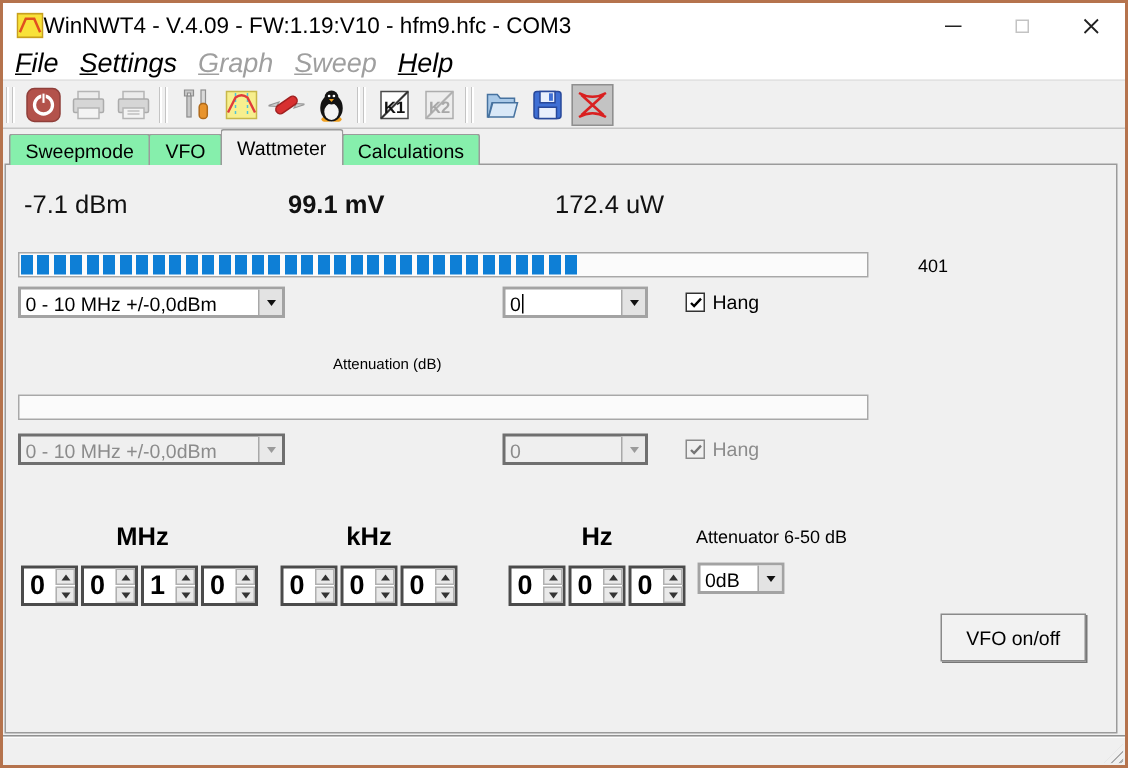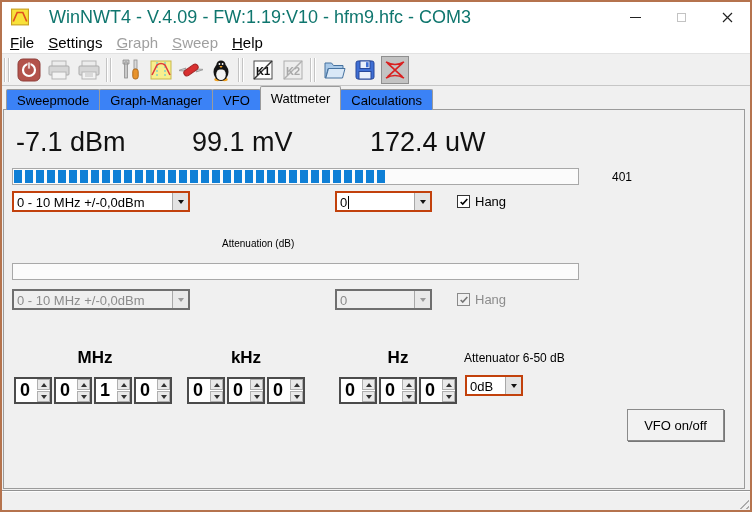--- a/index.html
+++ b/index.html
@@ -6,49 +6,49 @@
   *{box-sizing:border-box;}
   .window{
     position:relative;width:752px;height:512px;
     border:2px solid #b5734d;background:#f0f0f0;
     font-family:"Liberation Sans", sans-serif;color:#000;
     overflow:hidden;
   }
   
   .titlebar{position:absolute;left:0;top:0;width:100%;height:30px;background:#ffffff;display:flex;align-items:center;}
   .app-icon{margin-left:9px;width:18px;height:18px;display:flex;}
-  .title-text{margin-left:20px;font-size:18px;color:#0f766e;white-space:nowrap;}
+  .title-text{margin-left:0;font-size:15px;color:#000000;white-space:nowrap;}
   .winbtns{position:absolute;right:0;top:0;height:30px;display:flex;}
   .winbtn{width:46px;height:30px;display:flex;align-items:center;justify-content:center;cursor:default;}
   .glyph-min{width:11px;height:1px;background:#222;}
   .glyph-max{width:9px;height:9px;border:1px solid #c3c3c3;}
   
   .menubar{position:absolute;left:0;top:30px;width:100%;height:21px;background:#ffffff;display:flex;align-items:center;padding-left:1px;}
-  .menu-item{font-size:15px;padding:0 7px;line-height:21px;}
+  .menu-item{font-size:18px;padding:0 7px;line-height:21px;font-style:italic;}
   .menu-item.disabled{color:#9f9f9f;}
   
   .toolbar{position:absolute;left:0;top:51px;width:100%;height:33px;background:#f0f0f0;border-top:1px solid #e2e2e2;border-bottom:1px solid #c6c6c6;display:flex;align-items:center;}
   .handle{width:7px;height:24px;margin:0 3px 0 2px;background:
     linear-gradient(90deg,#c4c4c4 0 1px,#ffffff 1px 2px,transparent 2px 4px,#c4c4c4 4px 5px,#ffffff 5px 6px,transparent 6px);}
   .tbtn{width:28px;height:28px;display:flex;align-items:center;justify-content:center;margin:0 1px;}
   .tbtn svg{width:24px;height:24px;}
   .tbtn.pressed{background:#c3c3c3;border:1px solid #8f8f8f;}
   
   .tabbar{position:absolute;left:2px;top:84px;height:24px;display:flex;align-items:flex-end;padding-left:2px;z-index:3;}
-  .tab{height:21px;padding:3px 10px 0;font-size:13px;background:#3b82f6;border:1px solid #9b9b9b;border-bottom:none;border-radius:2px 2px 0 0;white-space:nowrap;}
+  .tab{height:21px;padding:3px 10px 0;font-size:13px;background:#86efac;border:1px solid #9b9b9b;border-bottom:none;border-radius:2px 2px 0 0;white-space:nowrap;}
   .tab + .tab{margin-left:-1px;}
   .tab.active{height:24px;padding-top:4px;background:#f0f0f0;position:relative;z-index:4;box-shadow:0 2px 0 -1px #f0f0f0;}
   
   .panel{position:absolute;left:1px;right:5px;top:107px;bottom:21px;background:#f0f0f0;border:1px solid #9b9b9b;}
-  .reading{position:absolute;top:17px;font-size:27px;color:#111;white-space:nowrap;}
+  .reading{position:absolute;top:17px;font-size:17px;color:#111;white-space:nowrap;}
   .pbar{position:absolute;left:8px;width:567px;height:17px;background:#fbfbfb;border:1px solid #a8a8a8;}
   .pfill{height:13px;margin:1px;width:0;background:repeating-linear-gradient(to right,#0e7fd6 0 8px,#fbfbfb 8px 11px);}
   .raw-label{position:absolute;left:608px;top:60px;font-size:12px;}
   
-  .combo{position:absolute;height:21px;border:2px solid #c2410c;background:#fff;display:flex;align-items:stretch;}
+  .combo{position:absolute;height:21px;border:2px solid #a3a3a3;background:#fff;display:flex;align-items:stretch;}
   .combo-text{flex:1;font-size:13px;padding:1px 0 0 3px;white-space:nowrap;overflow:hidden;display:flex;align-items:center;}
   .caret{display:inline-block;width:1px;height:13px;background:#000;margin-left:1px;}
   .combo-btn{width:16px;background:#e3e3e3;border-left:1px solid #a8a8a8;display:flex;align-items:center;justify-content:center;}
   .arrow-dn{width:0;height:0;border-left:3.5px solid transparent;border-right:3.5px solid transparent;border-top:4.5px solid #111;}
   .combo.disabled{background:#efefef;border-color:#6f6f6f;}
   .combo.disabled .combo-text{color:#8b8b8b;}
   .combo.disabled .combo-btn{background:#e9e9e9;}
   .combo.disabled .arrow-dn{border-top-color:#9a9a9a;}
   .field-label{position:absolute;font-size:10px;white-space:nowrap;margin-top:44px;}
   
@@ -208,30 +208,29 @@
     </span>
     <span class="tbtn pressed">
       <svg viewBox="0 0 24 24">
           <path d="M3 4 Q12 9 21 4 M3 20 Q12 15 21 20 M4.5 5.2 L19.5 18.8 M19.5 5.2 L4.5 18.8" stroke="#d92020" stroke-width="1.7" fill="none"></path>
         </svg>
     </span>
   </div>
 
   <div class="tabbar">
     <div class="tab">Sweepmode</div>
-    <div class="tab">Graph-Manager</div>
     <div class="tab">VFO</div>
     <div class="tab active">Wattmeter</div>
     <div class="tab">Calculations</div>
   </div>
 
   <div class="panel">
 
     <span class="reading" style="left:12px;">-7.1 dBm</span>
-    <span class="reading" style="left:188px;">99.1 mV</span>
+    <span class="reading" style="left:188px;font-weight:bold;">99.1 mV</span>
     <span class="reading" style="left:366px;">172.4 uW</span>
 
     <div class="pbar" style="top:58px;">
       <div class="pfill" style="width: 66%;"></div>
     </div>
     <span class="raw-label">401</span>
 
     <div class="combo" style="left:8px;top:81px;width:178px;">
       <span class="combo-text">0 - 10 MHz +/-0,0dBm</span>
       <span class="combo-btn">

